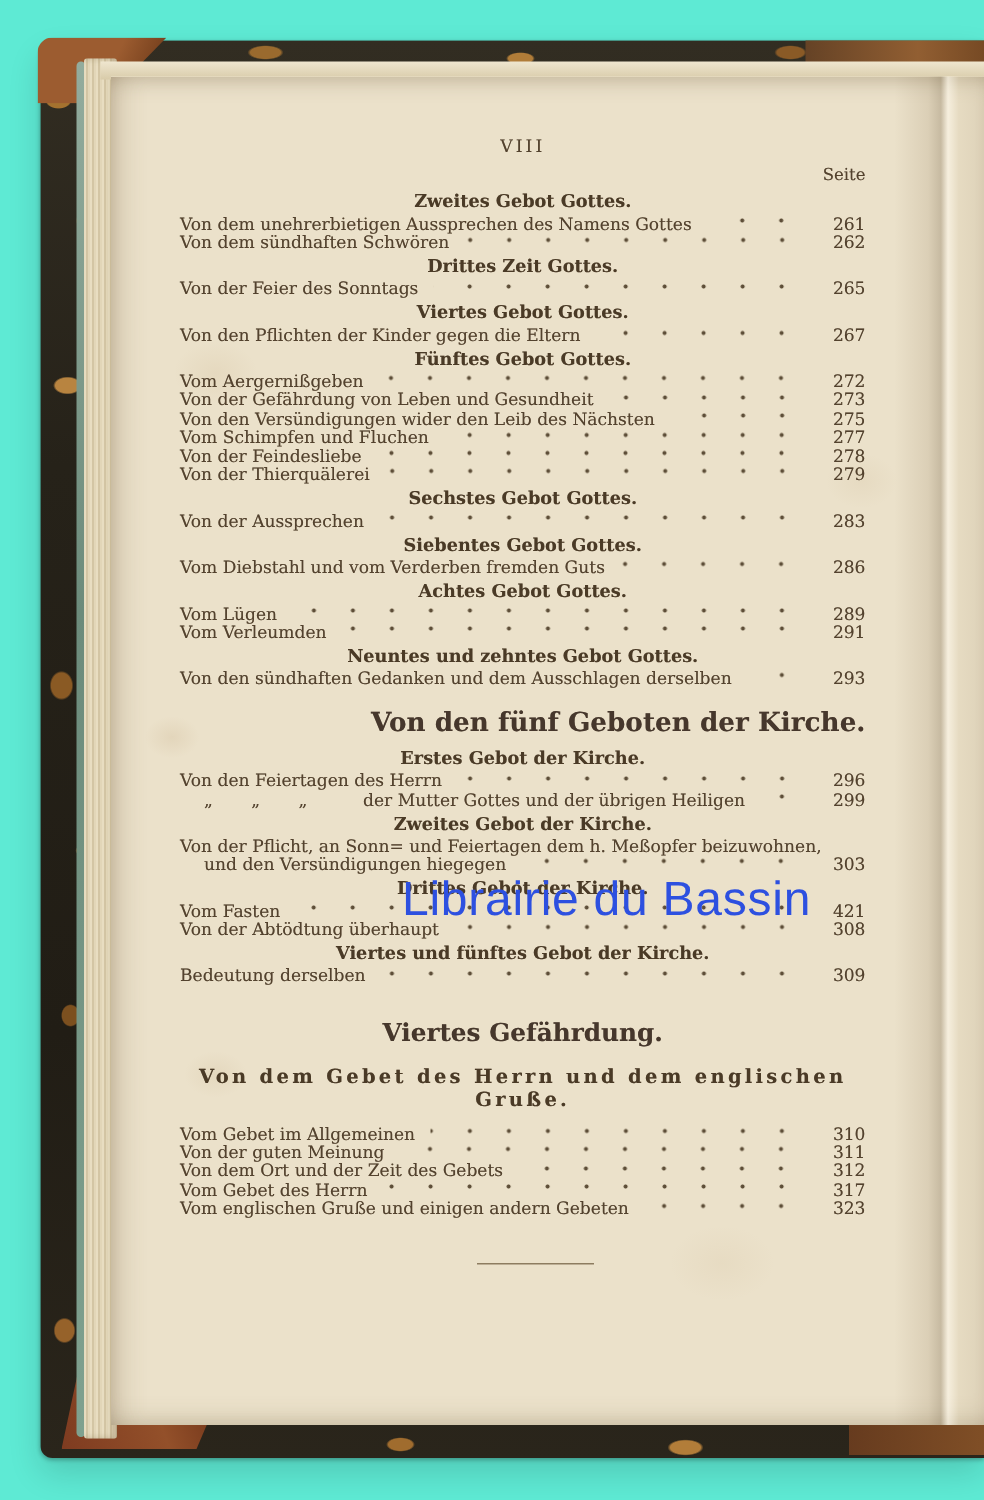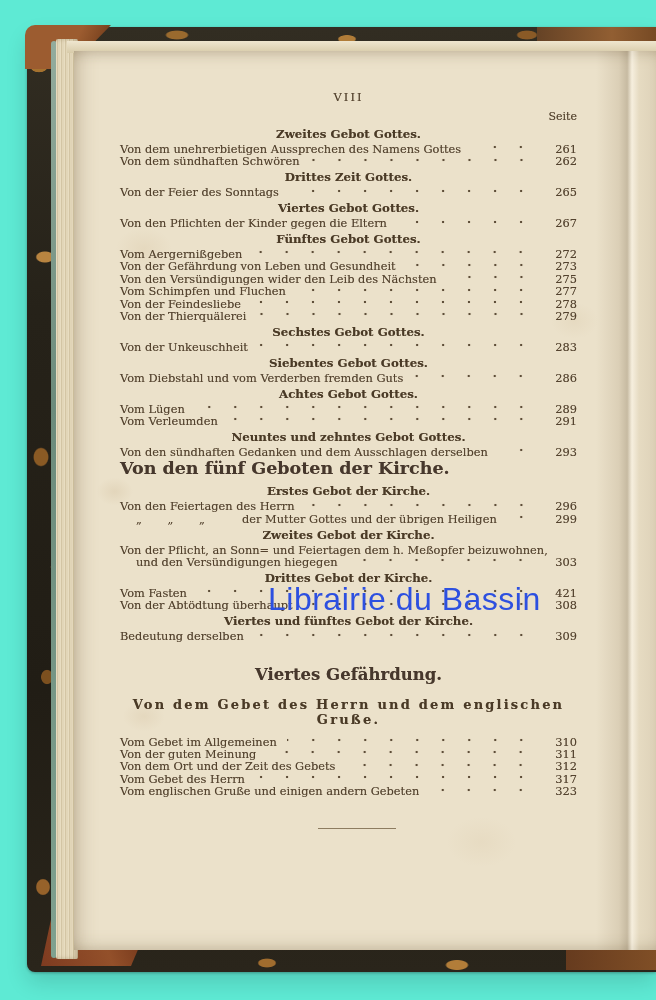--- a/index.html
+++ b/index.html
@@ -78,22 +78,22 @@
   .row.indent .label{margin-left:16px;}
   .row.wrap{display:block;}
   .dots{flex:1 1 auto;height:10px;margin:0 8px 0 10px;align-self:flex-end;
         background-image:radial-gradient(circle, rgba(86,70,48,.95) 1.1px, rgba(86,70,48,0) 1.6px);
         background-size:26px 10px;background-position:right 1px bottom 3px;background-repeat:repeat-x;}
   .num{flex:0 0 auto;min-width:34px;text-align:right;}
   .ditto{display:inline-block;width:122px;word-spacing:22px;padding-left:16px;box-sizing:border-box;}
 
   .heading{text-align:center;font-size:11.8px;font-weight:bold;color:#4a3a26;
         margin:3.5px 0 2px;height:13px;line-height:13px;}
-  .chapter{text-align:left;font-size:17.5px;font-weight:bold;color:#463category72c;color:#46372c;
-        margin:0 0 7px;line-height:20px;}
+  .chapter{text-align:right;font-size:17.5px;font-weight:bold;color:#463category72c;color:#46372c;
+        margin:14px 0 7px;line-height:20px;}
   .part{text-align:center;font-size:16.5px;font-weight:bold;color:#46372c;
         margin:22px 0 13px;line-height:19px;}
   .part-sub{text-align:center;font-size:13px;font-weight:bold;letter-spacing:2.2px;color:#4a3a26;
         margin:12px 0 9px;line-height:15px;}
 
   .footer-rule{width:78px;height:1px;background:#8d7c60;margin:30px auto 0;transform:translateX(8px);}
 
   
   .watermark{position:absolute;left:268px;top:581px;
         font-family:"Liberation Sans", sans-serif;font-size:32px;font-weight:400;
@@ -168,21 +168,21 @@
               <span class="dots"></span>
               <span class="num">278</span>
             </div>
             <div class="row">
               <span class="label">Von der Thierquälerei</span>
               <span class="dots"></span>
               <span class="num">279</span>
             </div>
             <div class="heading">Sechstes Gebot Gottes.</div>
             <div class="row">
-              <span class="label">Von der Unkeuschheit</span>
+              <span class="label">Von der Aussprechen</span>
               <span class="dots"></span>
               <span class="num">283</span>
             </div>
             <div class="heading">Siebentes Gebot Gottes.</div>
             <div class="row">
               <span class="label">Vom Diebstahl und vom Verderben fremden Guts</span>
               <span class="dots"></span>
               <span class="num">286</span>
             </div>
             <div class="heading">Achtes Gebot Gottes.</div>

